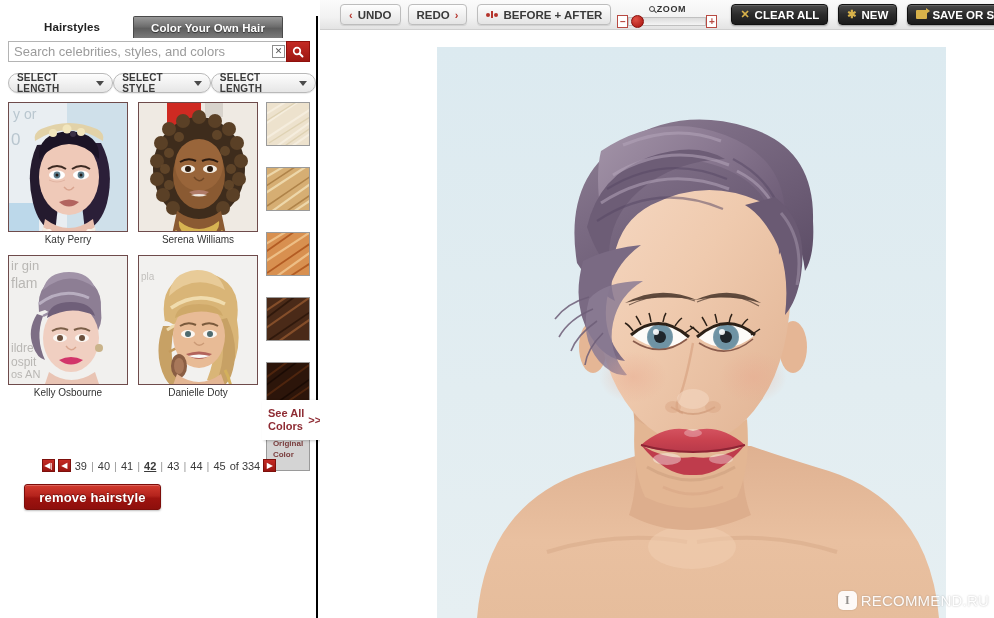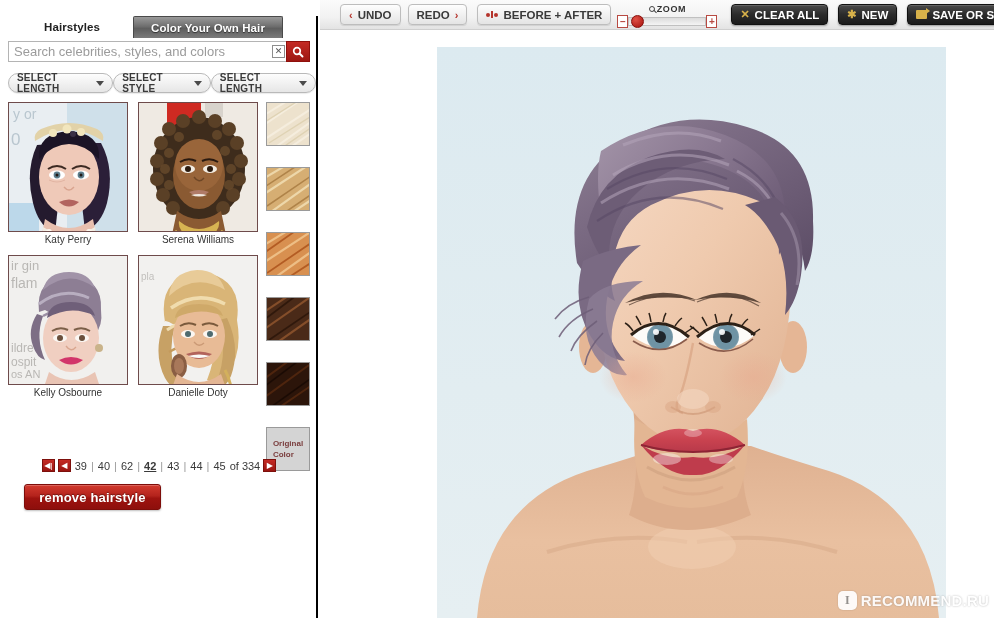--- a/index.html
+++ b/index.html
@@ -248,21 +248,21 @@
     opacity: .92; pointer-events: none;
   }
   .irec-badge {
     width: 19px; height: 19px; border-radius: 5px;
     background: #ffffff; color: #8d8d8d;
     font-size: 12px; font-weight: bold; font-family: "Liberation Serif", serif;
     display:flex; align-items:center; justify-content:center;
     box-shadow: 0 0 2px rgba(0,0,0,.2);
   }
   .irec-text {
-    font-size: 15px; font-weight: bold; color: #ffffff;
+    font-size: 15px; font-weight: normal; color: #ffffff;
     font-family: "Liberation Sans", sans-serif;
     letter-spacing: .2px;
     text-shadow: 0 0 2px rgba(120,120,120,.6);
   }
 </style>
 </head>
 <body>
 
 <div id="app">
 
@@ -541,29 +541,36 @@
             <line x1="-6" y1="26" x2="34" y2="-4"></line>
               <line x1="4" y1="44" x2="46" y2="14"></line>
           </g>
         </svg>
       </div>
       <div class="swatch swatch-original">
         <span>Original<br>Color</span>
       </div>
     </div>
 
+    <div class="seeall">
+      <div class="seeall-text">
+        <div>See All</div>
+        <div>Colors</div>
+      </div>
+      <div class="seeall-arrow">&gt;&gt;</div>
+    </div>
 
     <div class="pager">
       <div class="pg-sq">◀|</div>
       <div class="pg-sq">◀</div>
       <span class="pg-num">39</span>
       <span class="pg-sep">|</span>
       <span class="pg-num">40</span>
       <span class="pg-sep">|</span>
-      <span class="pg-num">62</span>
+      <span class="pg-num">41</span>
       <span class="pg-sep">|</span>
       <span class="pg-num cur">42</span>
       <span class="pg-sep">|</span>
       <span class="pg-num">43</span>
       <span class="pg-sep">|</span>
       <span class="pg-num">44</span>
       <span class="pg-sep">|</span>
       <span class="pg-num">45</span>
       <span class="pg-of">of 334</span>
       <div class="pg-sq">▶</div>

